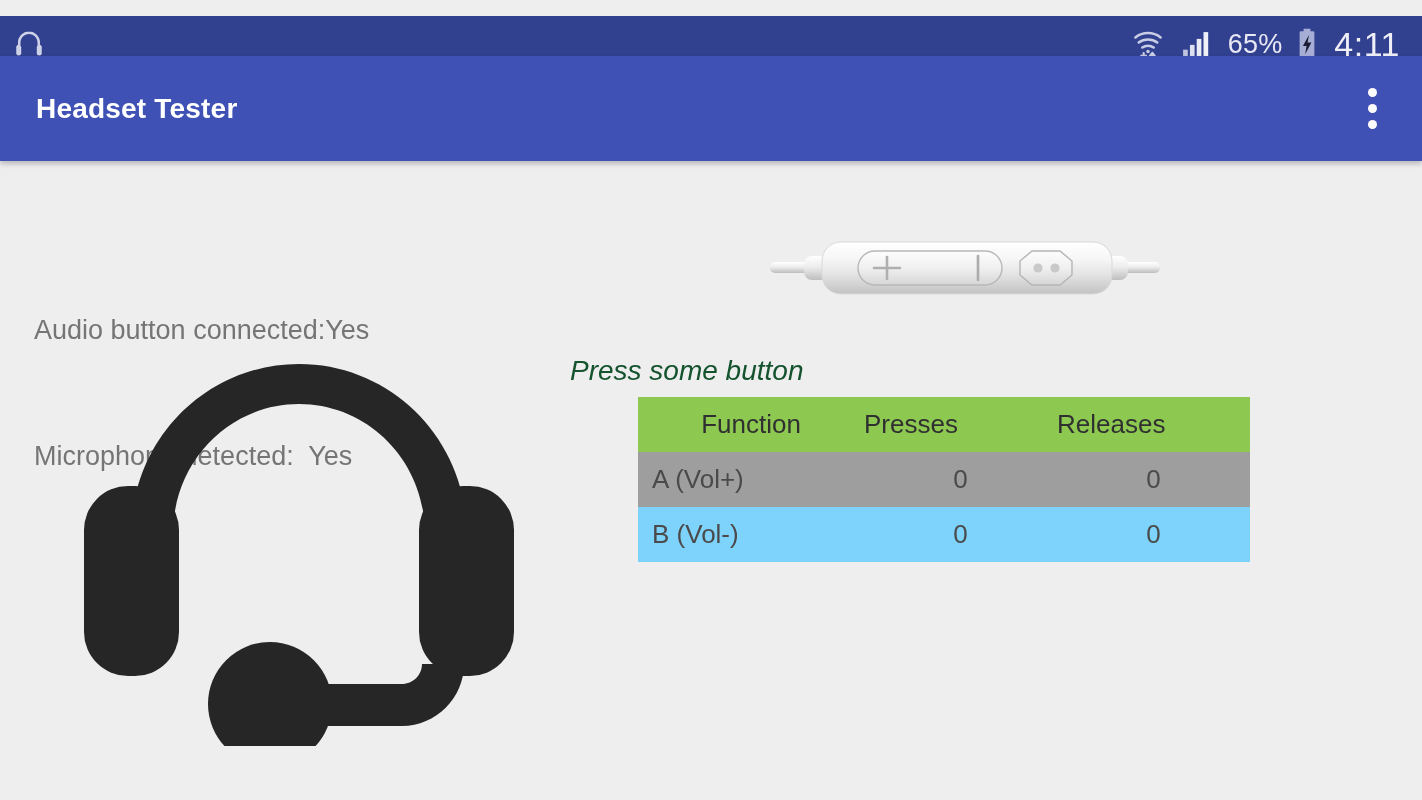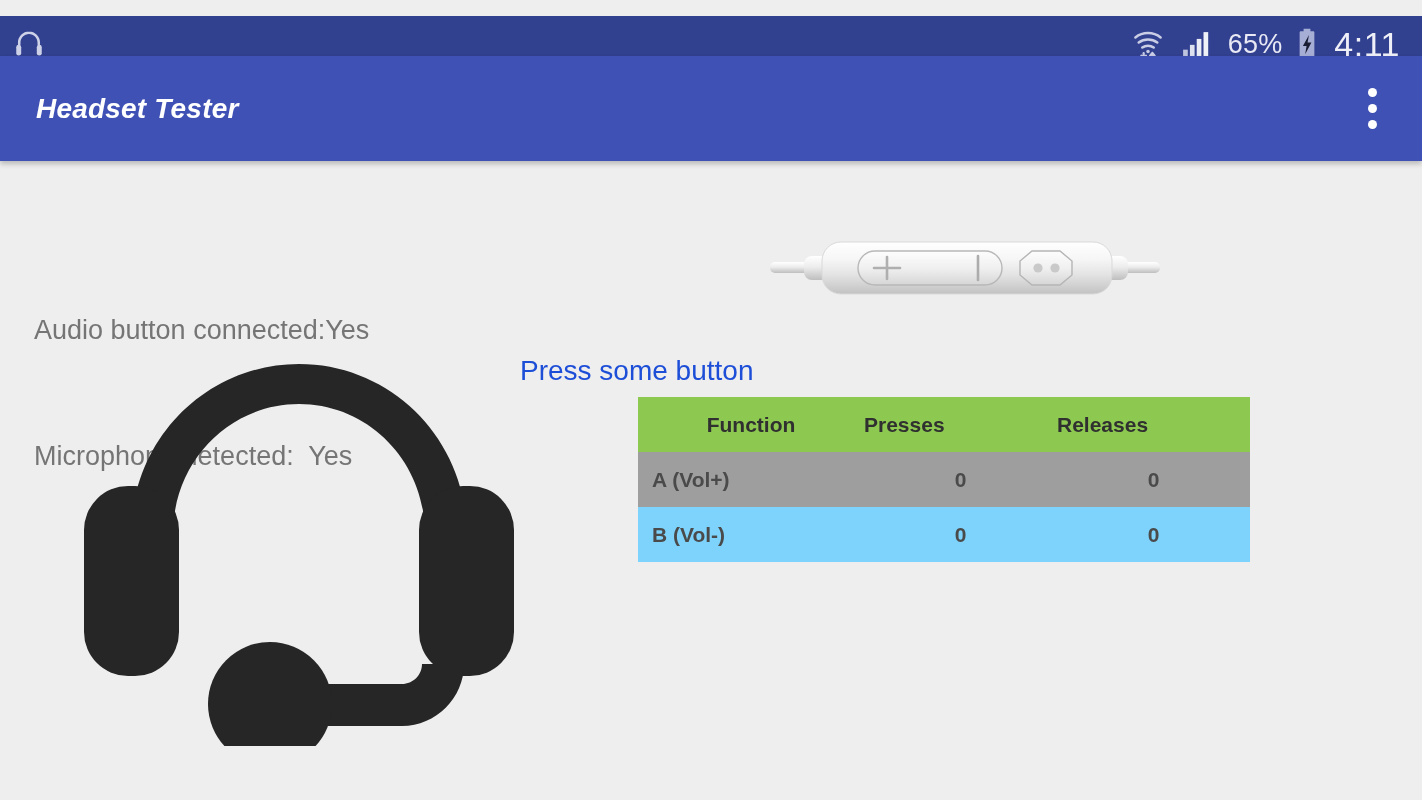--- a/index.html
+++ b/index.html
@@ -48,21 +48,20 @@
     background: #3F51B5;
     display: flex; align-items: center;
     box-shadow: 0 3px 5px rgba(0,0,0,0.22);
     z-index: 5;
   }
   #app-title {
     color: #FFFFFF;
     font-size: 28px; font-weight: bold;
     margin-left: 36px;
     letter-spacing: 0.2px;
-    font-style: italic;
   }
   #app-bar-spacer { flex: 1 1 auto; }
   #overflow-menu-button {
     width: 56px; height: 80px;
     margin-right: 22px;
     display: flex; flex-direction: column;
     align-items: center; justify-content: center;
     gap: 7px;
     cursor: pointer;
   }
@@ -94,35 +93,35 @@
 
   
   #headset-illustration {
     position: absolute;
     left: 74px; top: 185px;
     width: 450px; height: 400px;
   }
 
   
   #press-prompt {
-    position: absolute; left: 520px; top: 192px;
-    color: #1d4ed8; font-size: 28px; line-height: 36px;
+    position: absolute; left: 570px; top: 192px;
+    color: #14532d; font-size: 28px; line-height: 36px; font-style: italic;
   }
 
   #presses-table {
     position: absolute;
     left: 638px; top: 236px;
     width: 612px;
     border-collapse: collapse;
     table-layout: fixed;
   }
   #presses-table th, #presses-table td {
     height: 55px;
-    font-size: 21px;
-    font-weight: bold;
+    font-size: 26px;
+    font-weight: normal;
     line-height: 55px;
     padding: 0;
     vertical-align: middle;
   }
   #presses-table thead th {
     background: #8DC951;
     color: #303030;
     text-align: left;
   }
   #presses-table thead th.col-function { text-align: center; }

